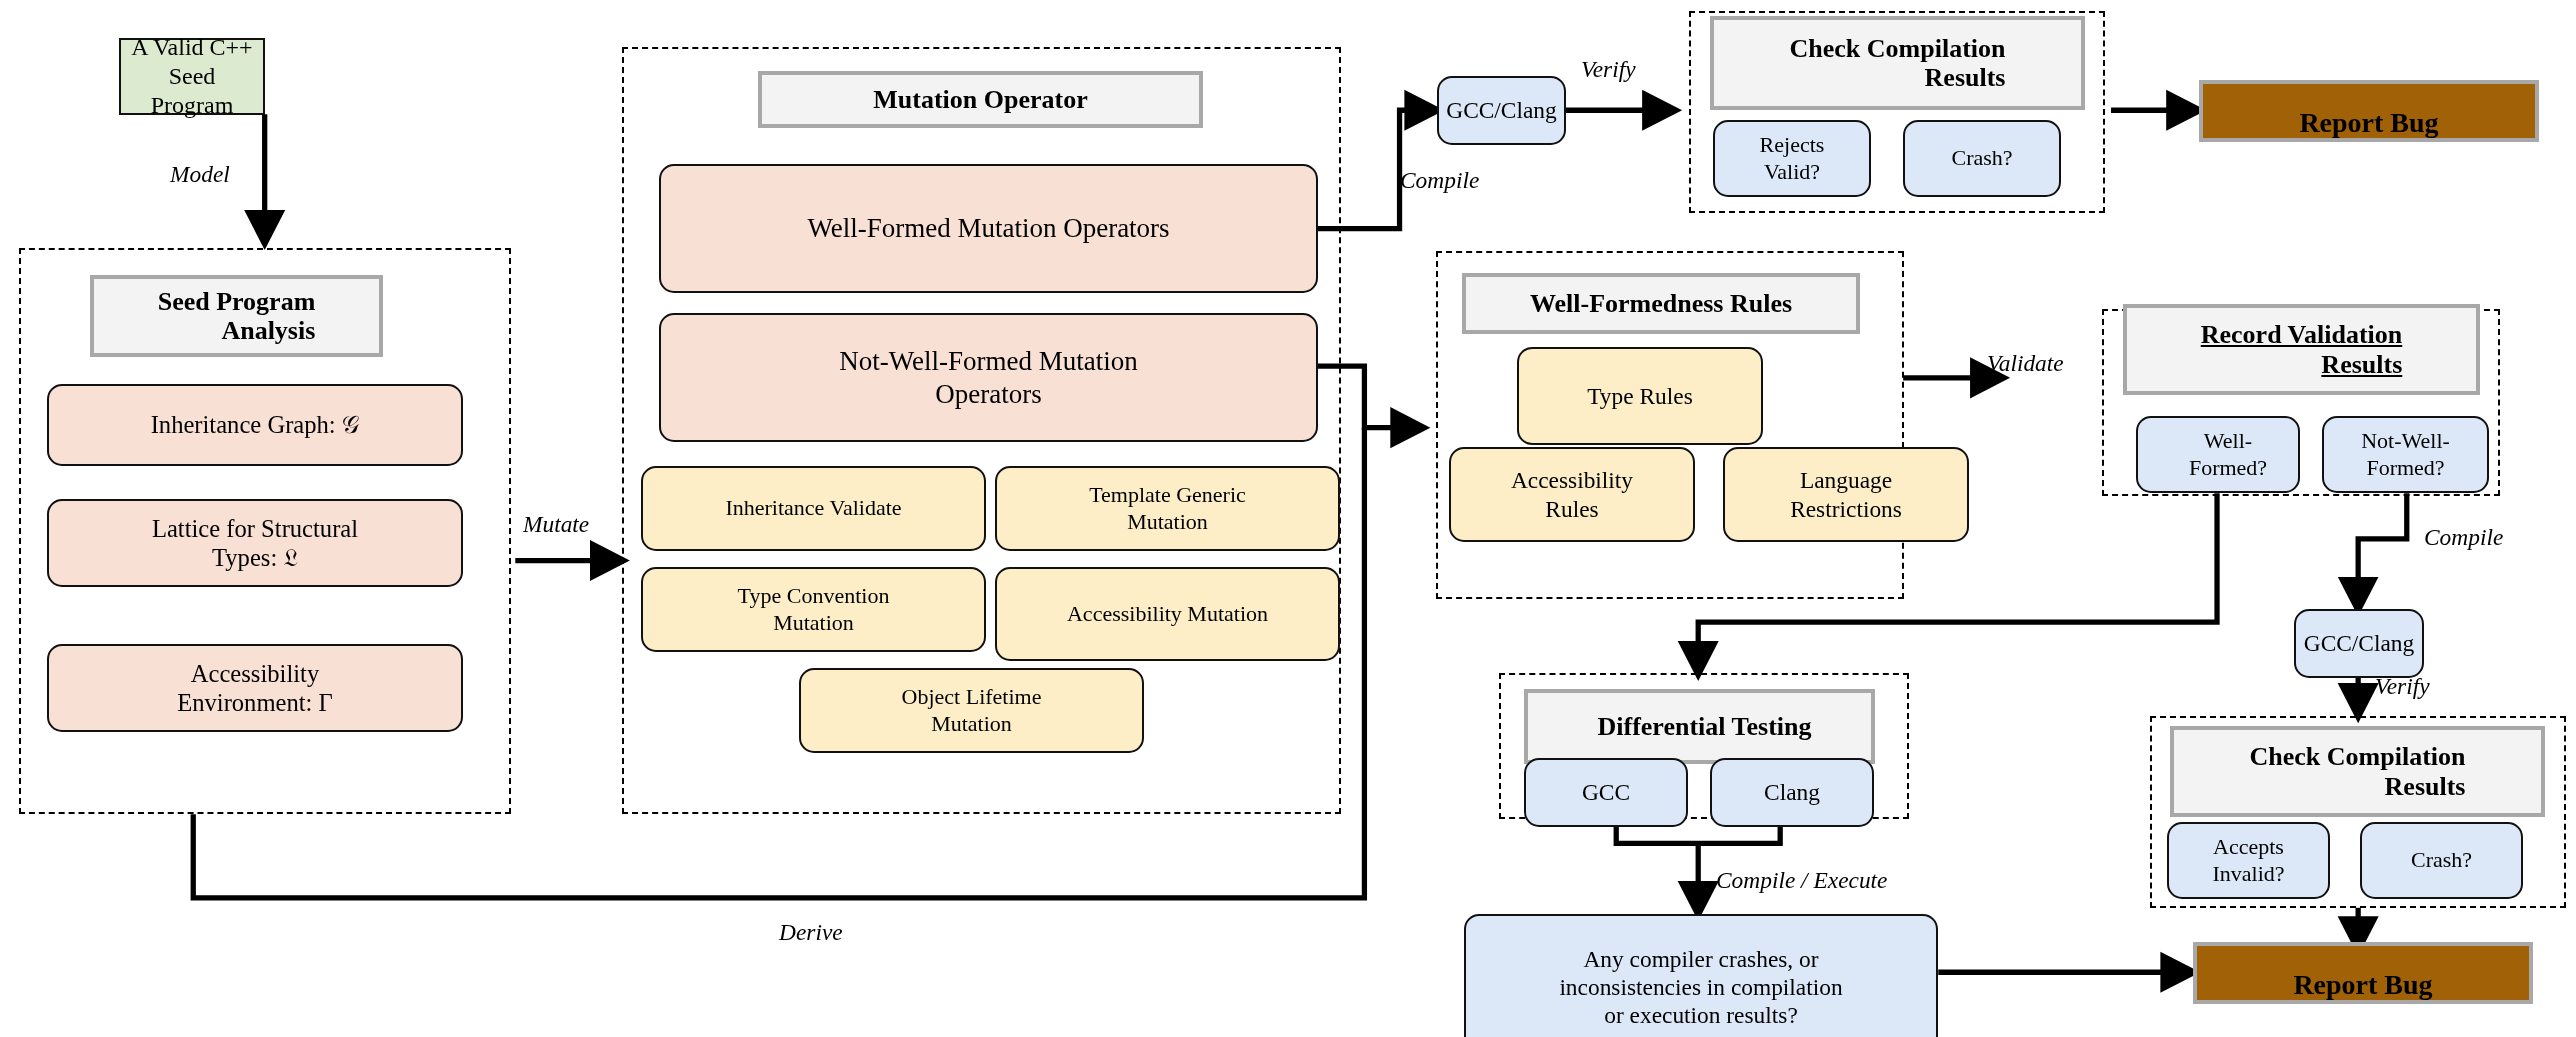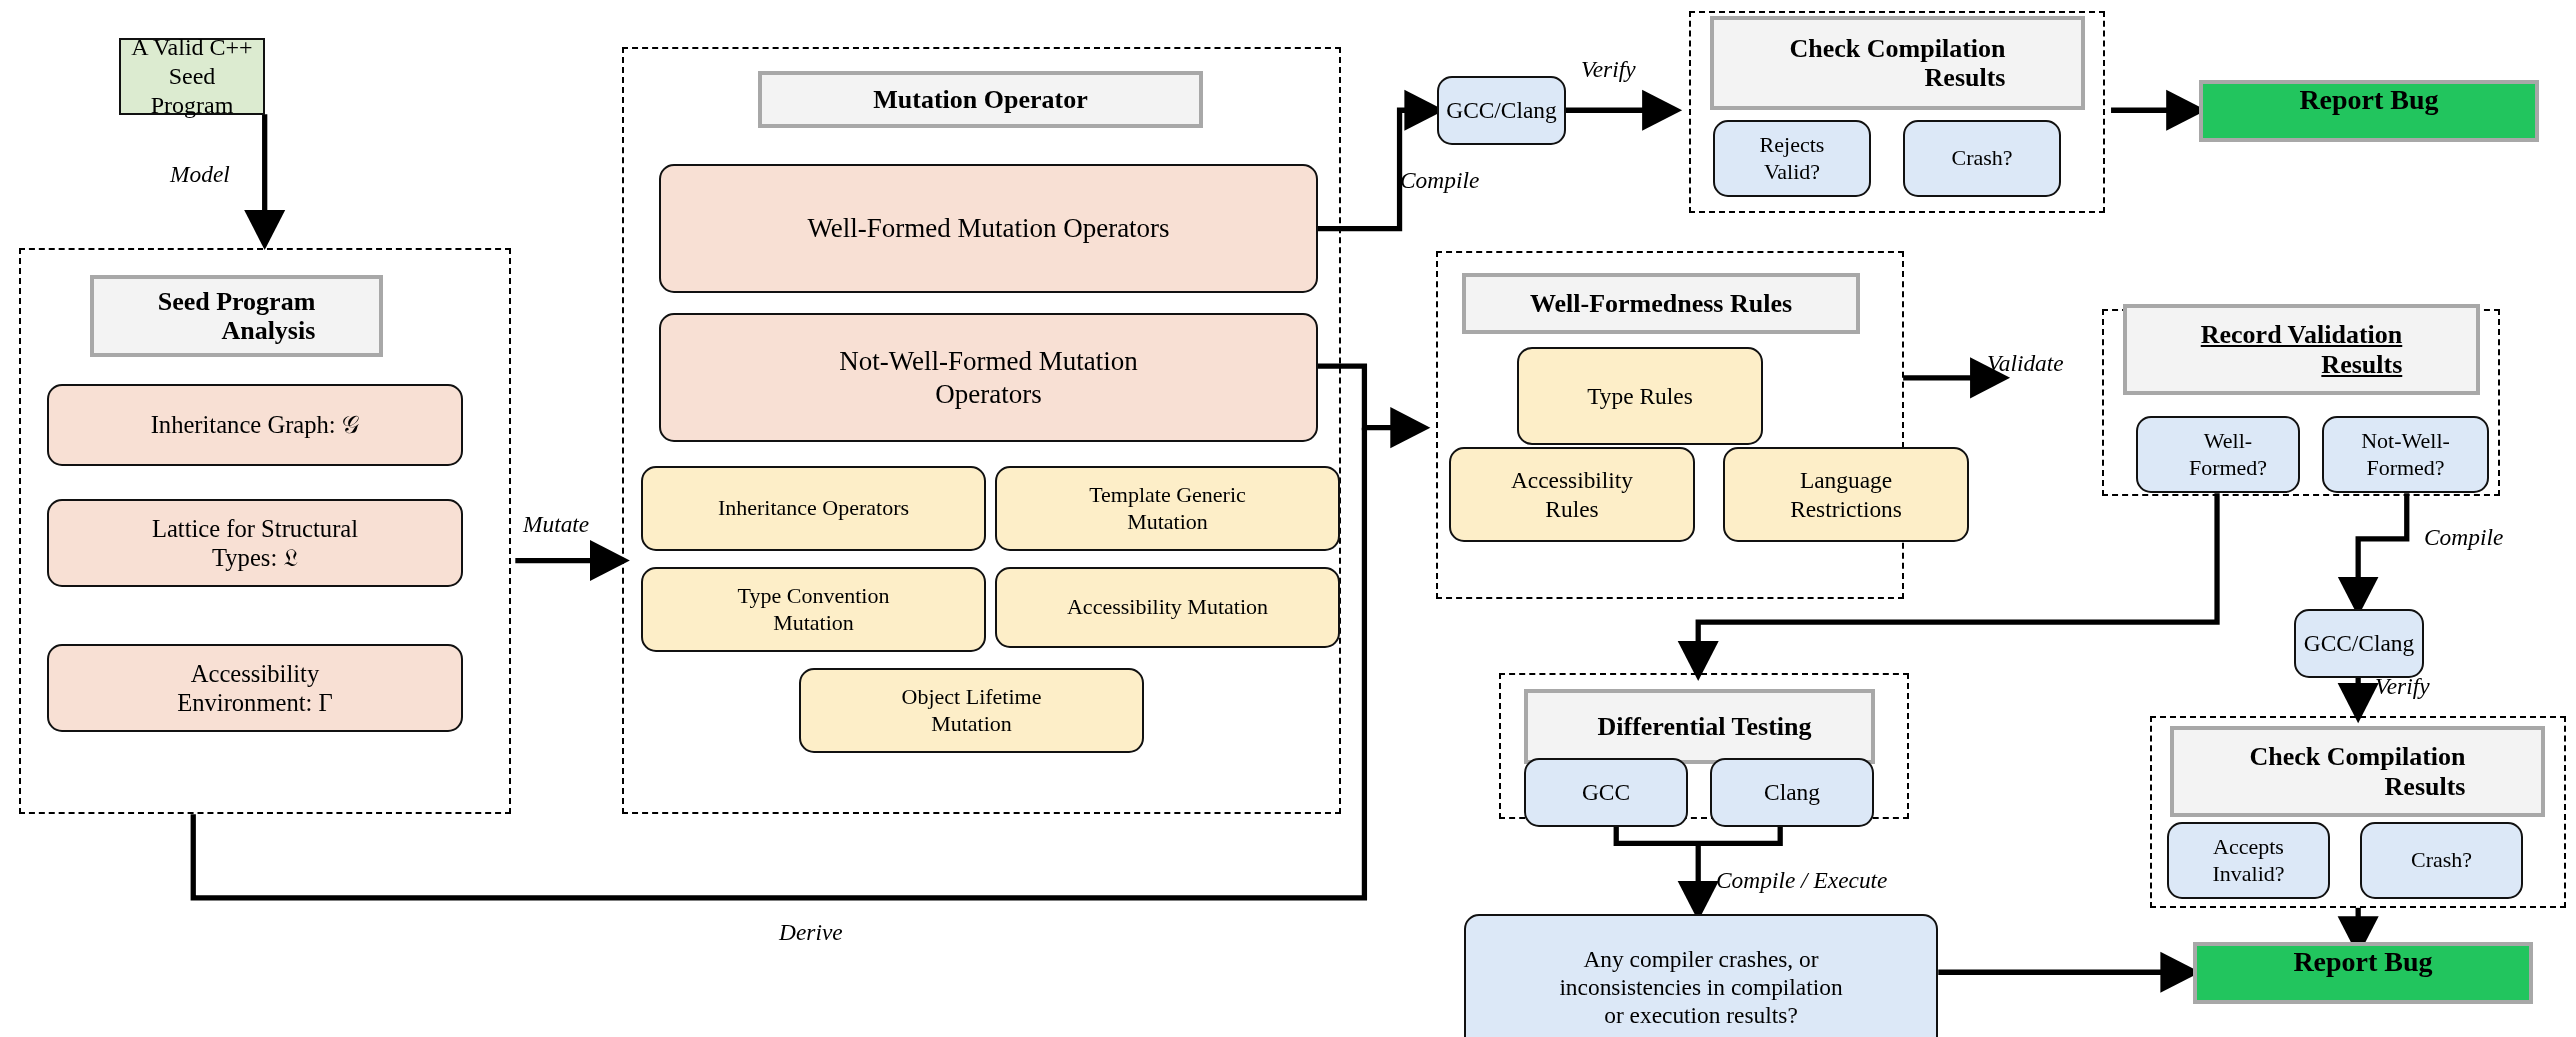--- a/index.html
+++ b/index.html
@@ -5,22 +5,22 @@
   html,body{margin:0;padding:0;background:#ffffff;}
   body{font-family:"Liberation Serif", serif;}
   #stage{position:relative;width:2576px;height:1038px;background:#fff;overflow:hidden;}
   svg.edges{position:absolute;left:0;top:0;width:2576px;height:1038px;pointer-events:none;}
 
   .group{position:absolute;border:2.3px dashed #000;box-sizing:border-box;background:transparent;}
 
   .hdr{position:absolute;box-sizing:border-box;background:#f3f3f3;
        border:4.1px solid #a8a8a8;display:flex;align-items:center;justify-content:center;
        text-align:right;font-weight:bold;color:#000;line-height:1.12;}
-  .term{position:absolute;box-sizing:border-box;background:#22c55e;
-       border:4.1px solid #a8a8a8;display:flex;align-items:flex-start;justify-content:center;
+  .term{position:absolute;box-sizing:border-box;background:#a16207;
+       border:4.1px solid #a8a8a8;display:flex;align-items:flex-end;justify-content:center;
        text-align:center;font-weight:bold;color:#000;line-height:1.12;}
 
   .node{position:absolute;box-sizing:border-box;display:flex;align-items:center;
         justify-content:center;text-align:center;line-height:1.2;color:#000;
         border:2.3px solid #111;border-radius:15px;}
   .pink{background:#f8e0d4;}
   .yellow{background:#fdeec8;}
   .blue{background:#dce8f7;}
   .green{position:absolute;box-sizing:border-box;display:flex;align-items:center;
          justify-content:center;text-align:center;line-height:1.2;color:#000;
@@ -107,29 +107,29 @@
   </div>
 
   <div class="node pink" style="left:659px;top:164px;width:659px;height:129px;font-size:27px;">
     <span>Well-Formed Mutation Operators</span>
   </div>
   <div class="node pink" style="left:659px;top:313px;width:659px;height:129px;font-size:27px;">
     <span>Not-Well-Formed Mutation<br>Operators</span>
   </div>
 
   <div class="node yellow" style="left:641px;top:466px;width:345px;height:85px;font-size:22px;">
-    <span>Inheritance Operators</span>
+    <span>Inheritance Validate</span>
   </div>
   <div class="node yellow" style="left:995px;top:466px;width:345px;height:85px;font-size:22px;">
     <span>Template Generic<br>Mutation</span>
   </div>
   <div class="node yellow" style="left:641px;top:567px;width:345px;height:85px;font-size:22px;">
     <span>Type Convention<br>Mutation</span>
   </div>
-  <div class="node yellow" style="left:995px;top:567px;width:345px;height:81px;font-size:22px;">
+  <div class="node yellow" style="left:995px;top:567px;width:345px;height:94px;font-size:22px;">
     <span>Accessibility Mutation</span>
   </div>
   <div class="node yellow" style="left:799px;top:668px;width:345px;height:85px;font-size:22px;">
     <span>Object Lifetime<br>Mutation</span>
   </div>
 
   <div class="elabel" style="left:1400px;top:167px;font-size:23.4px;">Compile</div>
   <div class="node blue" style="left:1437px;top:76px;width:129px;height:69px;font-size:23.4px;">
     <span>GCC/Clang</span>
   </div>

